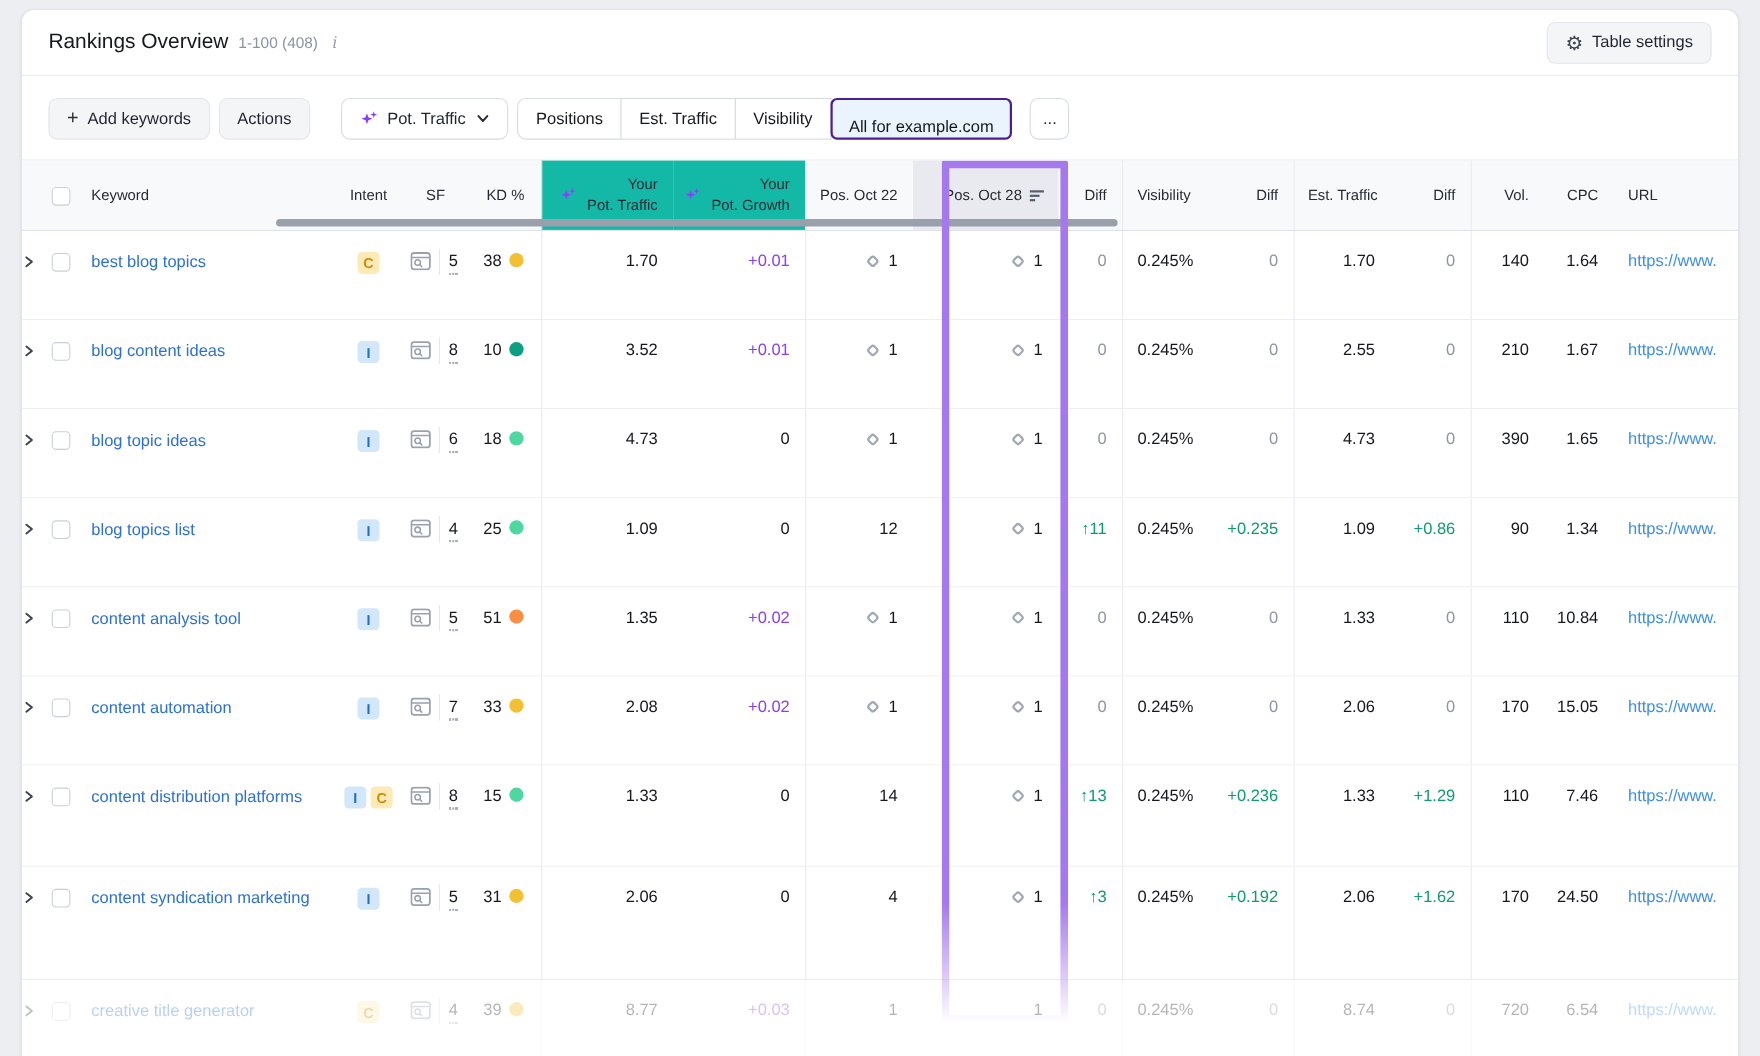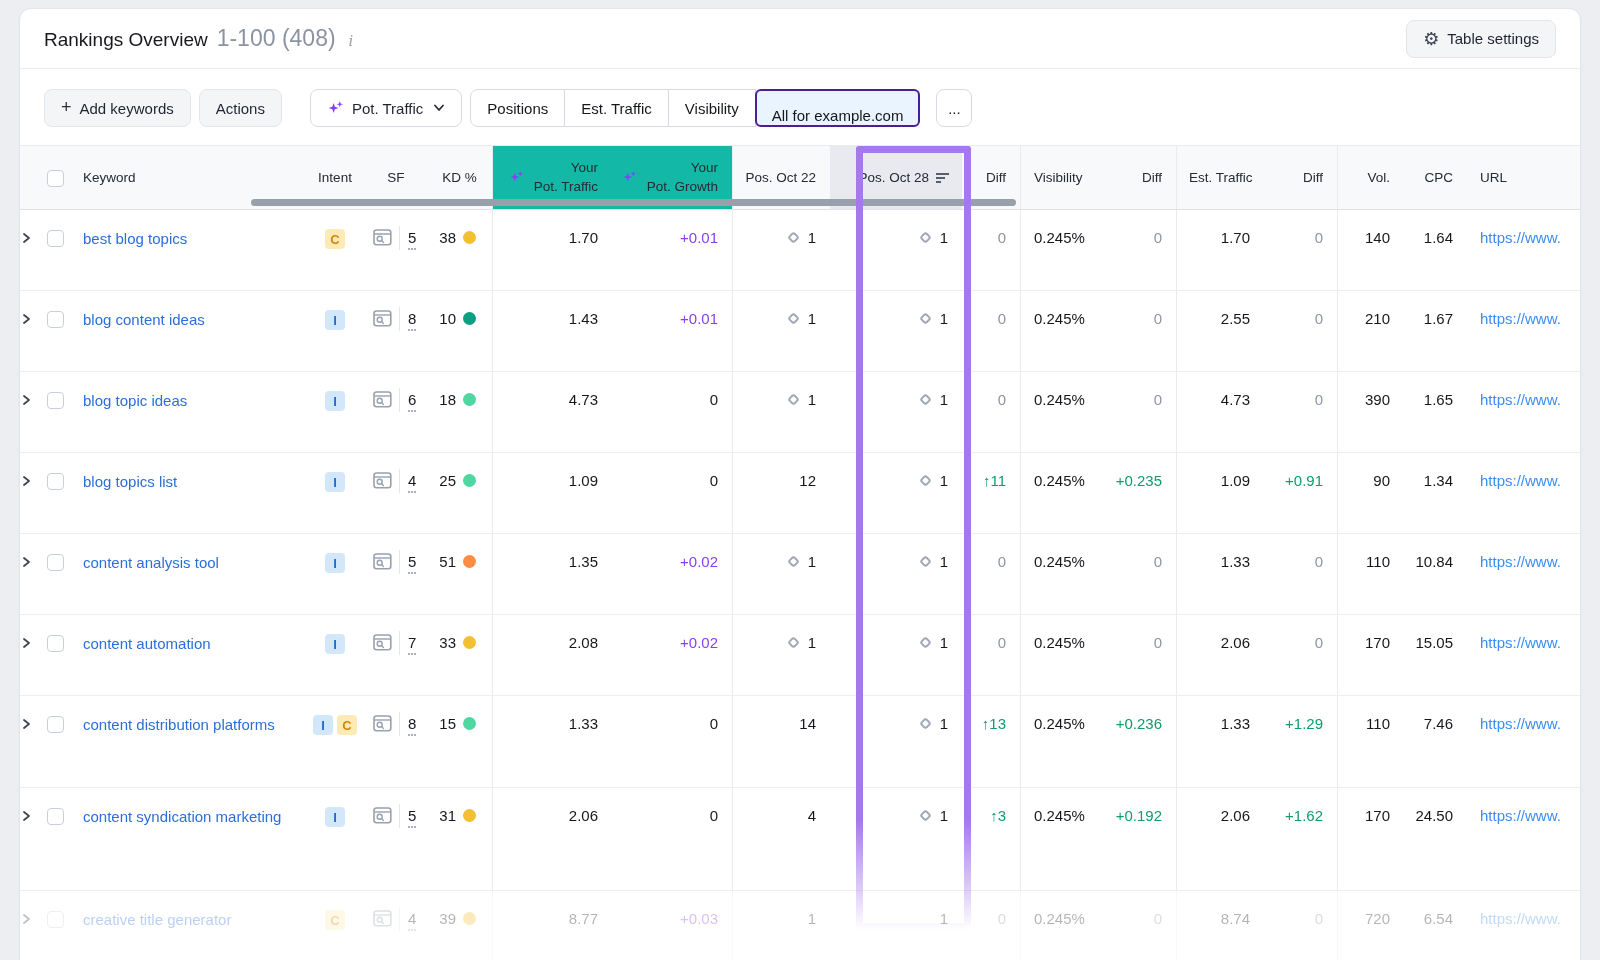--- a/index.html
+++ b/index.html
@@ -9,21 +9,21 @@
   *{box-sizing:border-box;margin:0;padding:0}
   body{width:1600px;height:960px;overflow:hidden;background:#eceef2;
        font-family:"Liberation Sans",sans-serif;color:#16181d;position:relative}
   .card{position:absolute;left:19px;top:8px;width:1562px;height:1300px;background:#fff;
         border:1px solid #e2e5ea;border-radius:12px;box-shadow:0 1px 2px rgba(16,24,40,.05);overflow:hidden}
   
   .card-header{height:60px;display:flex;align-items:center;justify-content:space-between;
                padding:0 24px;border-bottom:1px solid #e9ebef}
   .title-wrap{display:flex;align-items:baseline;gap:9px}
   .title{font-size:19px;font-weight:normal;color:#17191f}
-  .range{font-size:23px;color:#8b93a2}
+  .range{font-size:14px;color:#8b93a2}
   .info{font-family:"DejaVu Serif",serif;font-style:italic;color:#9aa1ad;font-size:15px;margin-left:4px}
   .btn{height:38px;border-radius:8px;font-size:15px;color:#1f2430;display:inline-flex;align-items:center;
        gap:8px;padding:0 16px;border:1px solid #e2e5eb;background:#f4f5f7;cursor:pointer;white-space:nowrap;
        font-family:"Liberation Sans",sans-serif}
   .btn.white{background:#fff;border:1px solid #d6dbe2}
   .gear{font-size:18px;color:#3f4652;line-height:1}
   .plus{font-size:18px;color:#2b2f38;line-height:1;margin-top:-2px}
   
   .toolbar{display:flex;align-items:center;padding:20px 24px 18px;gap:8px}
   .metric-btn{margin-left:20px}
@@ -265,21 +265,21 @@
                 <line x1="8.6" y1="11.6" x2="10.4" y2="13.4" stroke="#99a1ae" stroke-width="1.4" stroke-linecap="round"></line>
               </svg>
       </span>
       <span class="sf-div"></span>
       <span class="sf-num">8</span>
     </div>
     <div class="td c-kd">
             <span>10</span>
             <span class="kd-dot" style="background: rgb(13, 159, 129);"></span>
           </div>
-    <div class="td c-pt num sep">1.43</div>
+    <div class="td c-pt num sep">3.52</div>
     <div class="td c-pg num purple">+0.01</div>
     <div class="td c-pos1 num sep">
             <span class="pos-cell">
               <span class="diamond"></span>
               <span>1</span>
             </span>
           </div>
     <div class="td c-pos2 num">
             <span class="pos-cell">
               <span class="diamond"></span>
@@ -382,21 +382,21 @@
     <div class="td c-pos2 num">
             <span class="pos-cell">
               <span class="diamond"></span>
               <span>1</span>
             </span>
           </div>
     <div class="td c-diff1 num green">↑11</div>
     <div class="td c-vis sep">0.245%</div>
     <div class="td c-diff2 num green">+0.235</div>
     <div class="td c-est num sep">1.09</div>
-    <div class="td c-diff3 num green">+0.91</div>
+    <div class="td c-diff3 num green">+0.86</div>
     <div class="td c-vol num sep">90</div>
     <div class="td c-cpc num">1.34</div>
     <div class="td c-url"><a class="url-link">https://www.</a></div>
   </div>
         <div class="tr row-grid">
     <div class="td c-expand"><span class="expand-ic">
               <svg width="12" height="12" viewBox="0 0 12 12">
                 <path d="M4 2 L9 6 L4 10" stroke="#3f4550" stroke-width="1.8" fill="none" stroke-linecap="round" stroke-linejoin="round"></path>
               </svg>
             </span></div>

